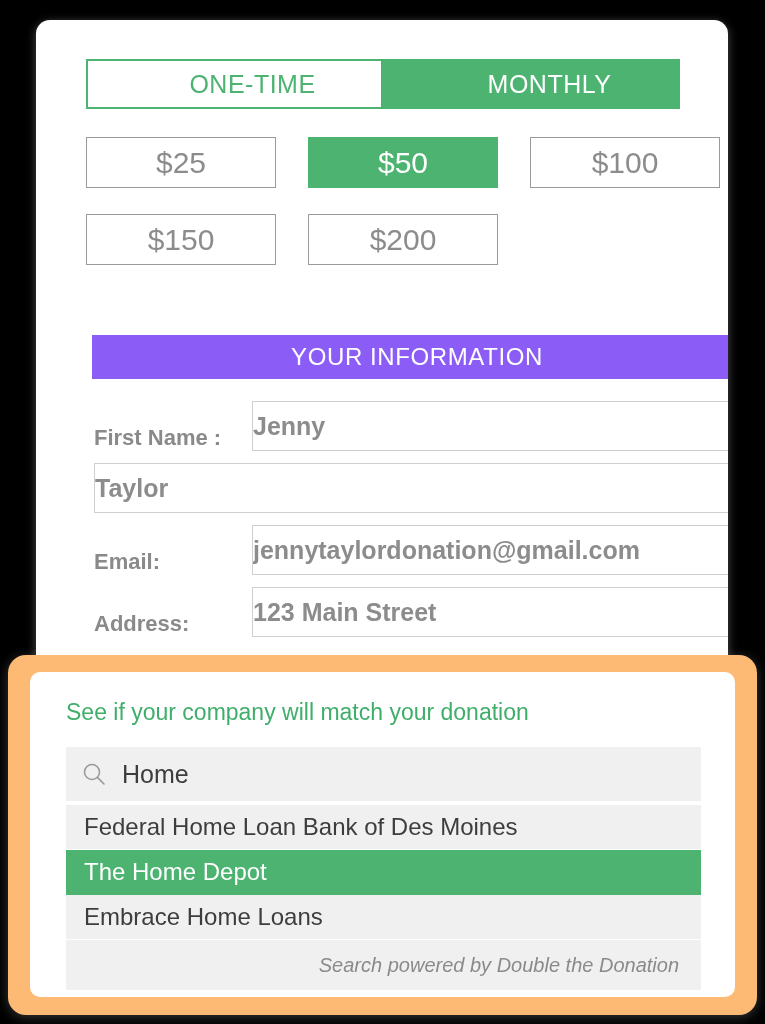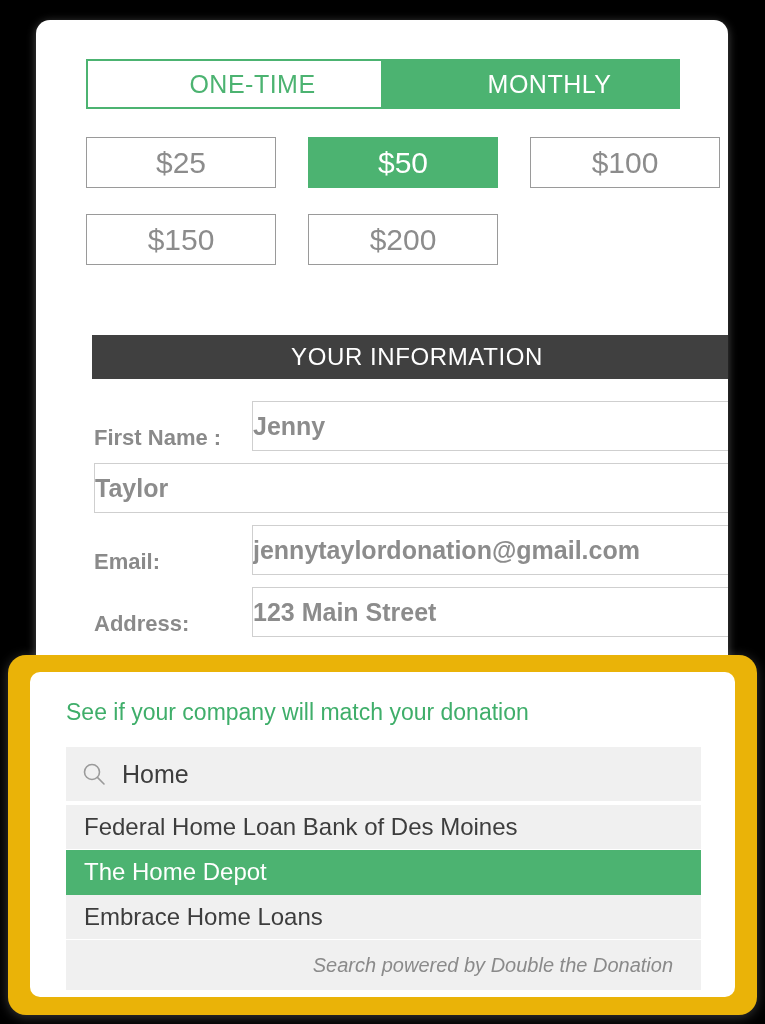--- a/index.html
+++ b/index.html
@@ -94,21 +94,21 @@
     height: 51px;
   }
 
   
   .section-header {
     position: absolute;
     left: 56px;
     top: 315px;
     width: 650px;
     height: 44px;
-    background: #404040;
+    background: #8b5cf6;
     color: #ffffff;
     display: flex;
     align-items: center;
     justify-content: center;
     font-size: 24px;
     letter-spacing: 0.6px;
   }
 
   
   .form-rows {
@@ -145,21 +145,21 @@
     cursor: text;
   }
 
   
   .match-card {
     position: absolute;
     left: 8px;
     top: 655px;
     width: 749px;
     height: 360px;
-    background: #eab308;
+    background: #fdba74;
     border-radius: 18px;
     box-shadow: 0 2px 12px rgba(255,255,255,0.22);
   }
   .match-inner {
     position: absolute;
     left: 22px;
     top: 17px;
     width: 705px;
     height: 325px;
     background: #ffffff;
@@ -224,21 +224,21 @@
     background: #4CB371;
     color: #ffffff;
     border-bottom-color: #4CB371;
   }
   .results-footer {
     height: 50px;
     background: #f0f0f0;
     display: flex;
     align-items: center;
     justify-content: flex-end;
-    padding-right: 28px;
+    padding-right: 22px;
     font-size: 20px;
     font-style: italic;
     color: #8a8a8a;
   }
 </style>
 </head>
 <body>
 
 <div class="screen">
 

